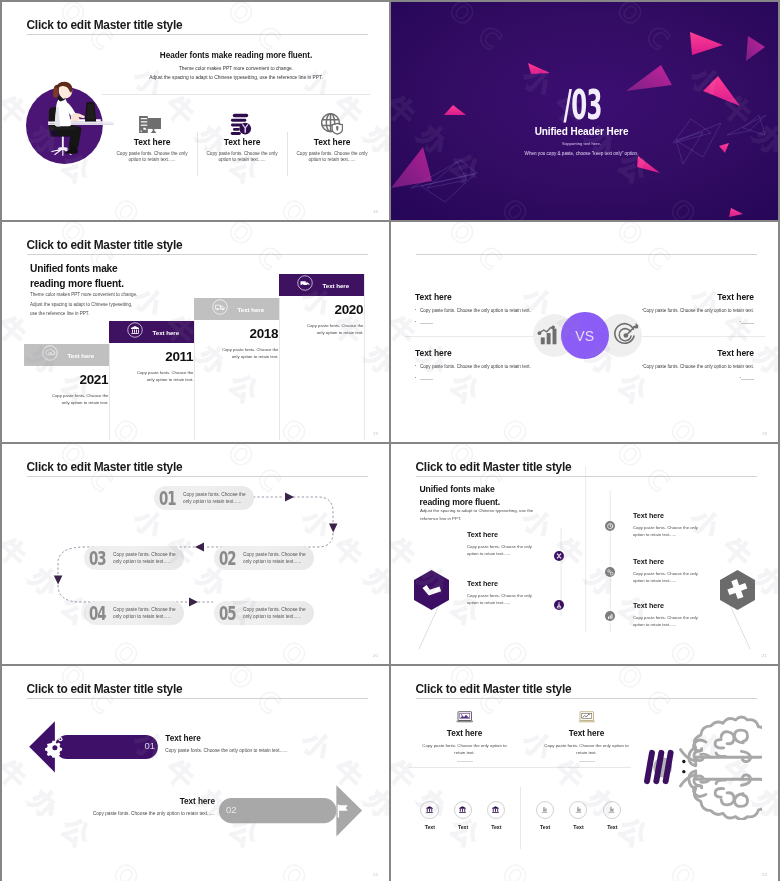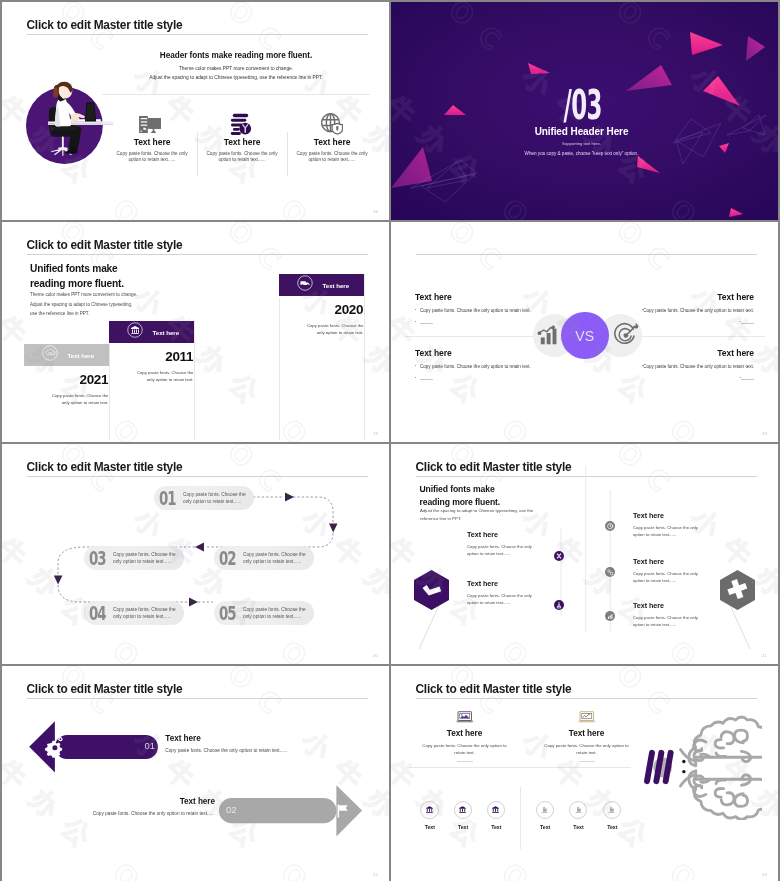--- a/index.html
+++ b/index.html
@@ -334,20 +334,35 @@
           <path d="M10 15h1.8v6.5H10zM14 15h1.8v6.5H14zM18.2 15H20v6.5h-1.8zM22.2 15H24v6.5h-1.8z" fill="#fff"></path>
           <rect x="8.6" y="22.2" width="14.8" height="1.7" fill="#fff"></rect>
             </svg>
         </span>
         <span class="s3-lab">Text here</span>
       </div>
       <div class="s3-yr">2011</div>
       <div class="s3-bd">Copy paste fonts. Choose the only option to retain text.</div>
     </div>
 
+    <div class="s3-card" style="left:191.5px;top:76px;">
+      <div class="s3-bar g">
+        <span class="s3-ic">
+          <svg width="16" height="16" viewBox="0 0 32 32">
+              <circle cx="16" cy="16" r="14.5" fill="none" stroke="#fff" stroke-width="1.3"></circle>
+          <path d="M7 12.5h10.5v7.5H7zM17.5 15h4.2l3.3 3.4v1.6h-7.5z" fill="none" stroke="#fff" stroke-width="1.4"></path>
+          <circle cx="11" cy="20.5" r="1.9" fill="#fff"></circle>
+              <circle cx="21.5" cy="20.5" r="1.9" fill="#fff"></circle>
+            </svg>
+        </span>
+        <span class="s3-lab">Text here</span>
+      </div>
+      <div class="s3-yr">2018</div>
+      <div class="s3-bd">Copy paste fonts. Choose the only option to retain text.</div>
+    </div>
 
     <div class="s3-card" style="left:276.5px;top:52px;">
       <div class="s3-bar p">
         <span class="s3-ic">
           <svg width="16" height="16" viewBox="0 0 32 32">
               <circle cx="16" cy="16" r="14.5" fill="none" stroke="#fff" stroke-width="1.3"></circle>
           <path d="M7 12.5h10.5v7.5H7zM17.5 15h4.2l3.3 3.4v1.6h-7.5z" fill="#fff"></path>
           <circle cx="11" cy="20.5" r="2.2" fill="#3e1261"></circle>
               <circle cx="21.5" cy="20.5" r="2.2" fill="#3e1261"></circle>
             </svg>

